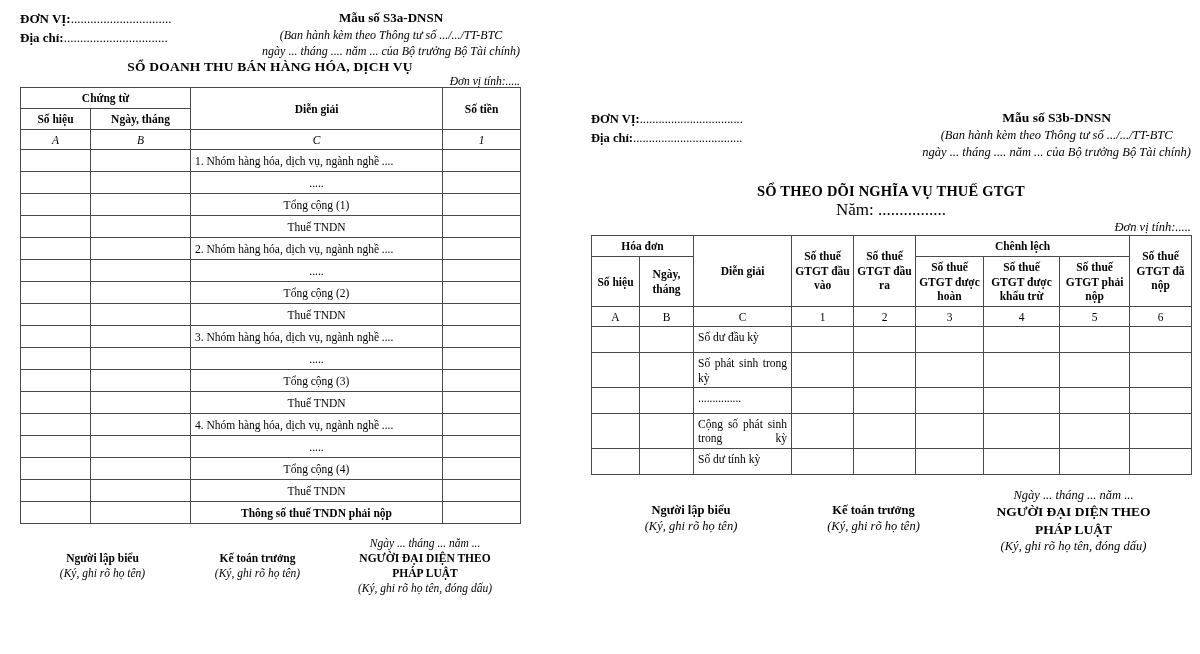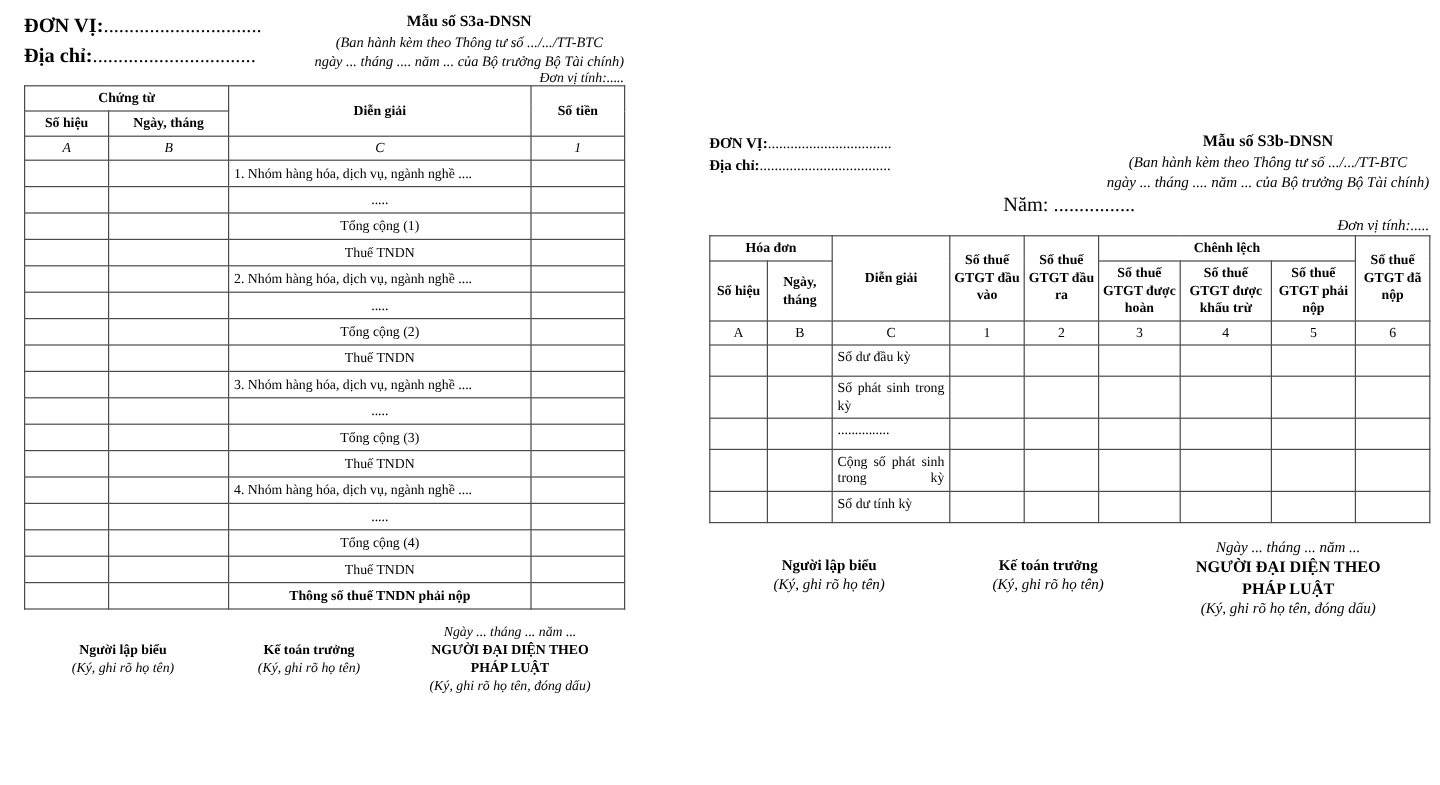--- a/index.html
+++ b/index.html
@@ -21,21 +21,21 @@
   
   #form-right { left: 575px; top: 110px; width: 600px; margin-left: 16px; }
 
   
   .head-row {
     display: flex;
     justify-content: space-between;
     align-items: flex-start;
   }
   .unit-block {
-    font-size: 17px;
+    font-size: 13px;
     line-height: 1.45;
     white-space: nowrap;
   }
   #form-right .unit-block { font-size: 12.5px; line-height: 1.5; }
   .unit-label { font-weight: bold; }
   .dots { letter-spacing: 0px; }
 
   .code-block { text-align: center; }
   .code-title {
     font-weight: bold;
@@ -174,20 +174,21 @@
         <span class="unit-label">Địa chỉ:</span><span class="dots">................................</span>
       </div>
     </div>
     <div class="code-block">
       <div class="code-title">Mẫu số S3a-DNSN</div>
       <div class="code-sub">(Ban hành kèm theo Thông tư số .../.../TT-BTC</div>
       <div class="code-sub">ngày ... tháng .... năm ... của Bộ trưởng Bộ Tài chính)</div>
     </div>
   </div>
 
+  <div class="doc-title">SỔ DOANH THU BÁN HÀNG HÓA, DỊCH VỤ</div>
   <div class="unit-measure">Đơn vị tính:.....</div>
 
   <table id="tbl-left">
     <colgroup>
       <col style="width:70px">
       <col style="width:100px">
       <col style="width:252px">
       <col style="width:78px">
     </colgroup>
     <thead>
@@ -344,20 +345,21 @@
         <span class="unit-label">Địa chỉ:</span><span class="dots">...................................</span>
       </div>
     </div>
     <div class="code-block">
       <div class="code-title">Mẫu số S3b-DNSN</div>
       <div class="code-sub">(Ban hành kèm theo Thông tư số .../.../TT-BTC</div>
       <div class="code-sub">ngày ... tháng .... năm ... của Bộ trưởng Bộ Tài chính)</div>
     </div>
   </div>
 
+  <div class="doc-title" style="margin-top:22px;">SỔ THEO DÕI NGHĨA VỤ THUẾ GTGT</div>
   <div class="doc-year">Năm: ................</div>
   <div class="unit-measure">Đơn vị tính:.....</div>
 
   <table id="tbl-right">
     <colgroup>
       <col style="width:48px">
       <col style="width:54px">
       <col style="width:98px">
       <col style="width:62px">
       <col style="width:62px">

